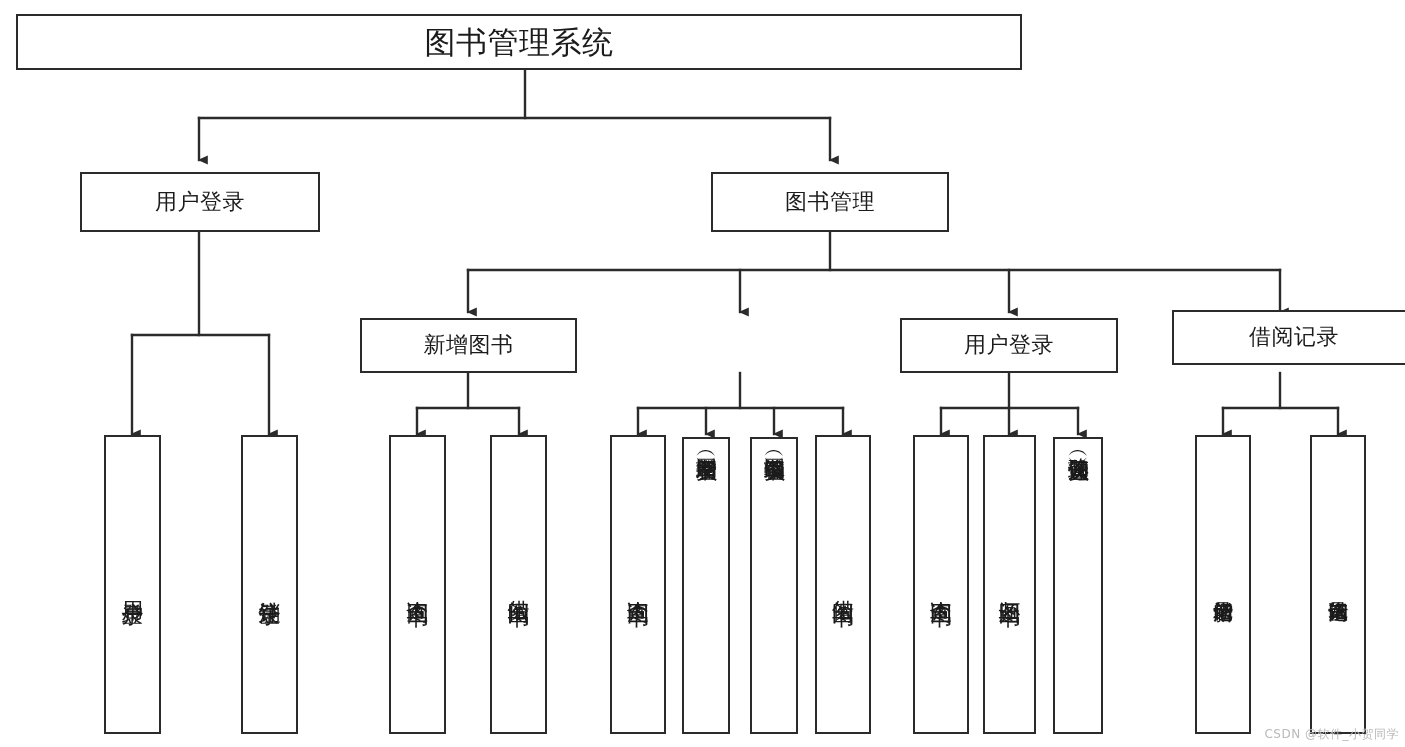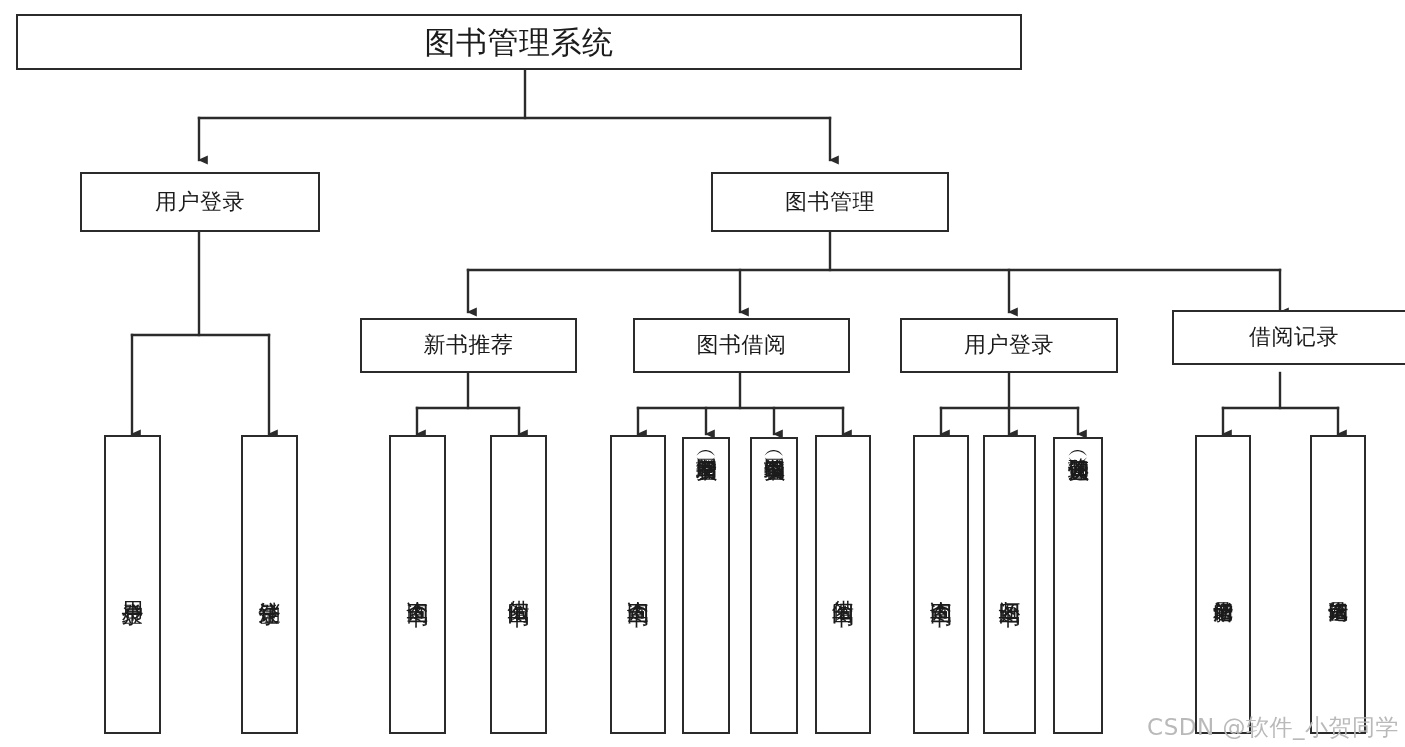--- a/index.html
+++ b/index.html
@@ -75,21 +75,21 @@
     letter-spacing: 0.5px;
   }
   .node.vertical.narrow .node-label {
     font-size: 20px;
     letter-spacing: 0px;
   }
   #watermark {
     position: absolute;
     right: 6px;
     bottom: 4px;
-    font-size: 23px;
+    font-size: 12px;
     color: #b9b9b9;
     letter-spacing: 0.5px;
     white-space: nowrap;
     z-index: 5;
     pointer-events: none;
   }
 </style>
 </head>
 <body>
 
@@ -152,26 +152,23 @@
 
   <div class="node horizontal" style="left:80px; top:172px; width:240px; height:60px;">
     <span class="node-label">用户登录</span>
   </div>
 
   <div class="node horizontal" style="left:711px; top:172px; width:238px; height:60px;align-items:center;">
     <span class="node-label">图书管理</span>
   </div>
 
   <div class="node horizontal" style="left:360px; top:318px; width:217px; height:55px;">
-    <span class="node-label">新书推荐</span>
-  </div>
-
-  <div class="node horizontal" style="left:633px; top:318px; width:217px; height:55px;">
-    <span class="node-label">图书借阅</span>
-  </div>
+    <span class="node-label">新增图书</span>
+  </div>
+
 
   <div class="node horizontal" style="left:900px; top:318px; width:218px; height:55px;">
     <span class="node-label">用户登录</span>
   </div>
 
   <div class="node horizontal" style="left:1172px; top:310px; width:244px; height:55px;">
     <span class="node-label">借阅记录</span>
   </div>
 
   <div class="node vertical mid" style="left:104px; top:435px; width:57px; height:299px;">

